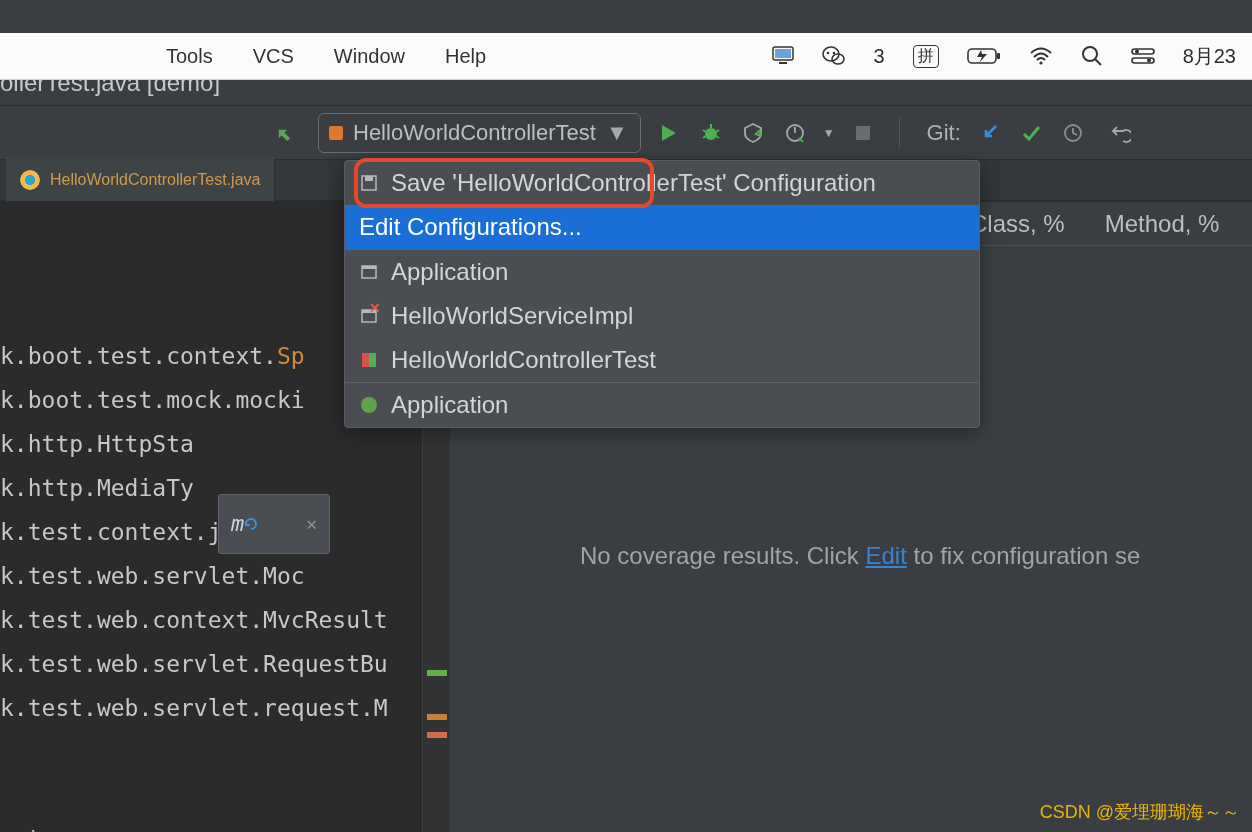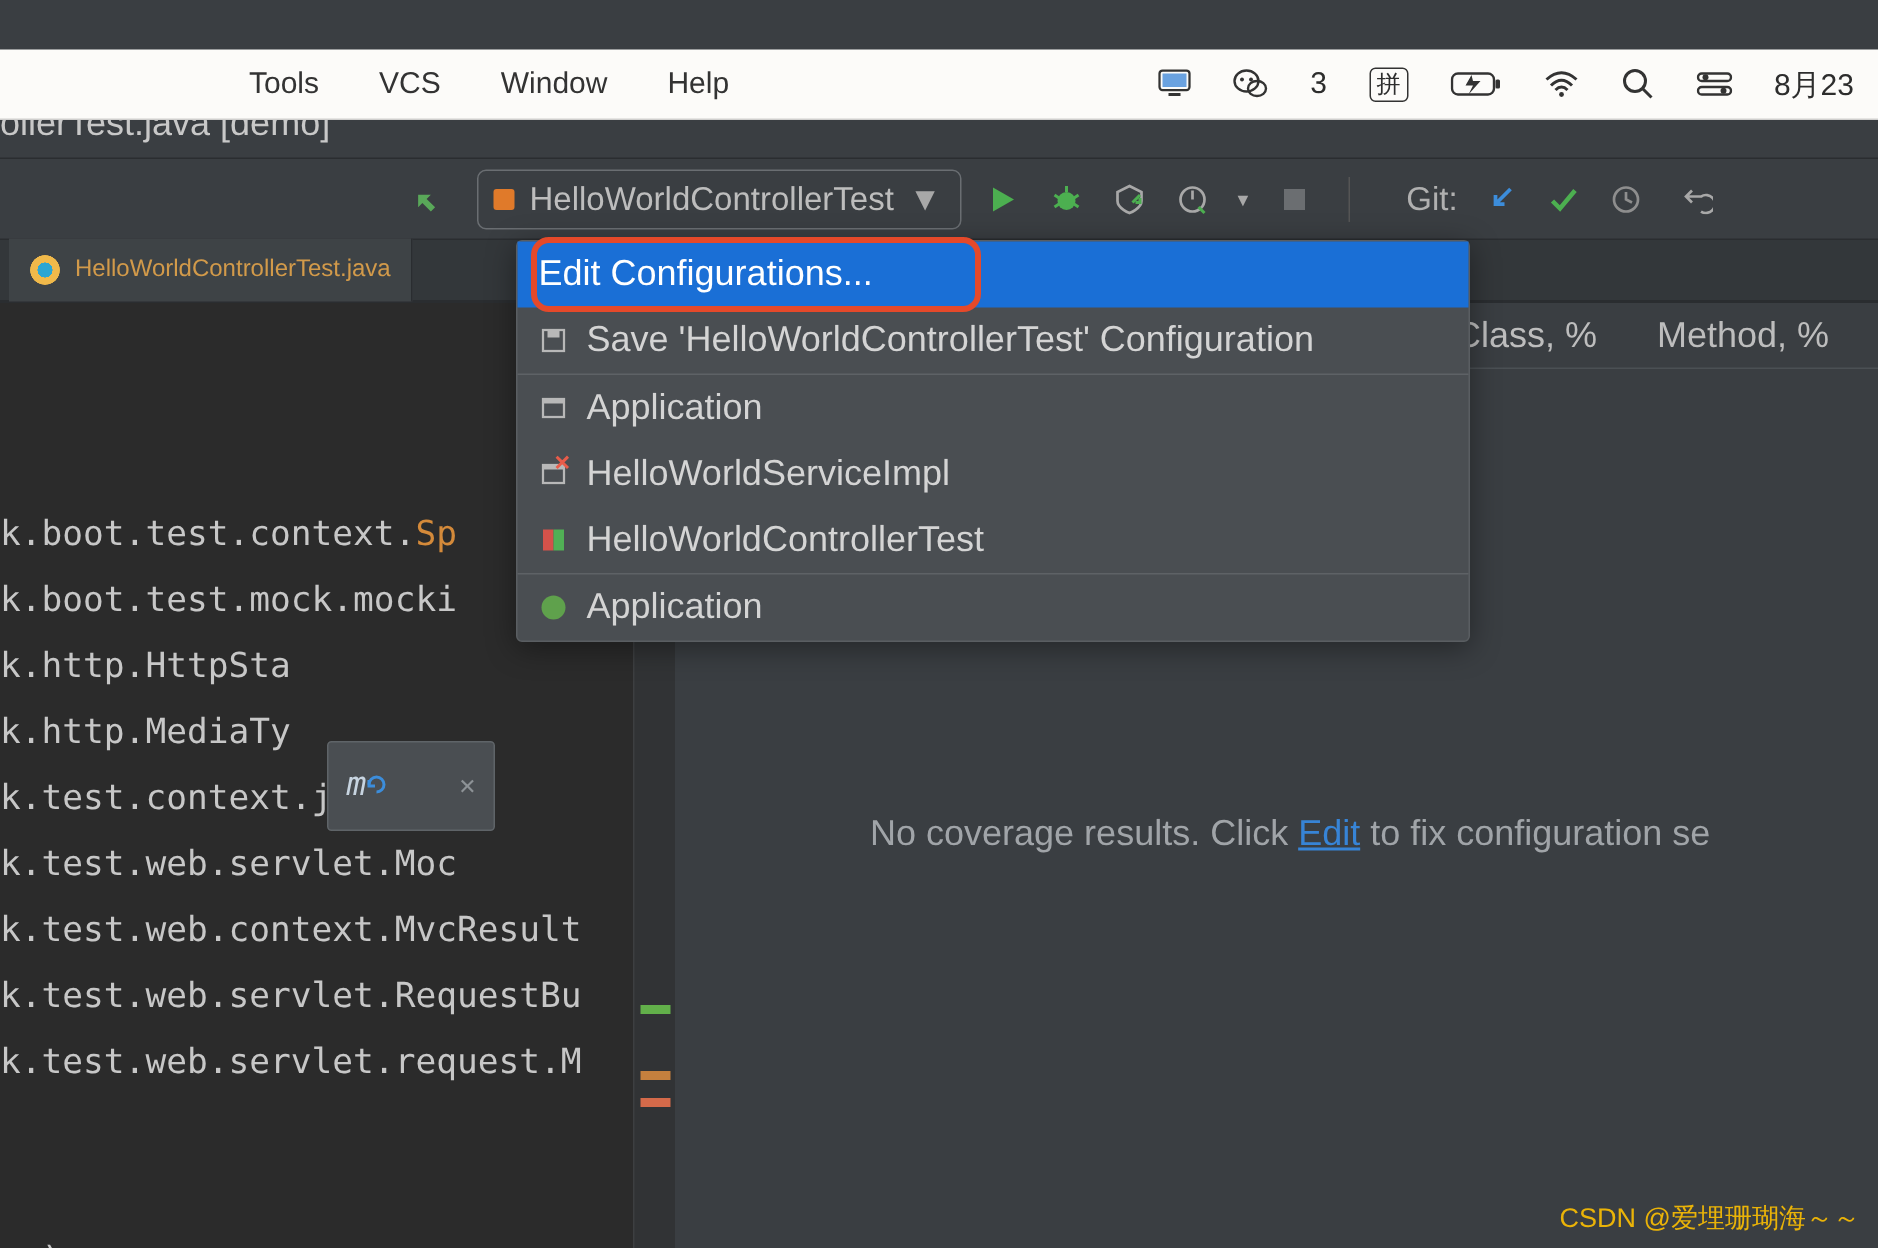--- a/index.html
+++ b/index.html
@@ -63,21 +63,21 @@
     padding: 4px 12px 4px 10px;
     height: 40px;
   }
   .run-config-picker .cfg-icon {
     width: 14px; height: 14px;
     background: #e07a2a;
     border-radius: 2px;
   }
   .chev-down { color: #a8a8a8; }
   .tb-icon { display:inline-flex; align-items:center; justify-content:center; width:28px; }
-  .git-label { color:#b0b0b0; margin-left: 16px; }
+  .git-label { color:#b0b0b0; margin-left: 5px; }
   .sep { width:1px; height:30px; background:#555; margin:0 8px; }
 
   .tab-row {
     height: 42px;
     background: #33373a;
     border-bottom: 2px solid #2a2d30;
     display: flex; align-items: center;
     padding-left: 6px;
   }
   .file-tab {
@@ -362,31 +362,31 @@
         <span>Method, %</span>
       </div>
       <div class="cov-msg">
         <span>No coverage results. Click </span><a href="#">Edit</a><span> to fix configuration se</span>
       </div>
     </div>
   </div>
 </div>
 
 <div class="dropdown">
-  <div class="item sel">
-    <span>Edit Configurations...</span>
-  </div>
   <div class="item">
     <span class="dd-icon">
       <svg width="18" height="18" viewBox="0 0 18 18">
           <rect x="2" y="2" width="14" height="14" fill="none" stroke="#b8b8b8" stroke-width="1.5"></rect>
           <rect x="5" y="2" width="8" height="5" fill="#b8b8b8"></rect>
         </svg>
     </span>
     <span>Save 'HelloWorldControllerTest' Configuration</span>
+  </div>
+  <div class="item sel">
+    <span>Edit Configurations...</span>
   </div>
   <div class="divider"></div>
   <div class="item">
     <span class="dd-icon">
       <svg width="18" height="18" viewBox="0 0 18 18">
           <rect x="2" y="3" width="14" height="12" fill="none" stroke="#b8b8b8" stroke-width="1.5"></rect>
           <rect x="2" y="3" width="14" height="3" fill="#b8b8b8"></rect>
         </svg>
     </span>
     <span>Application</span>

